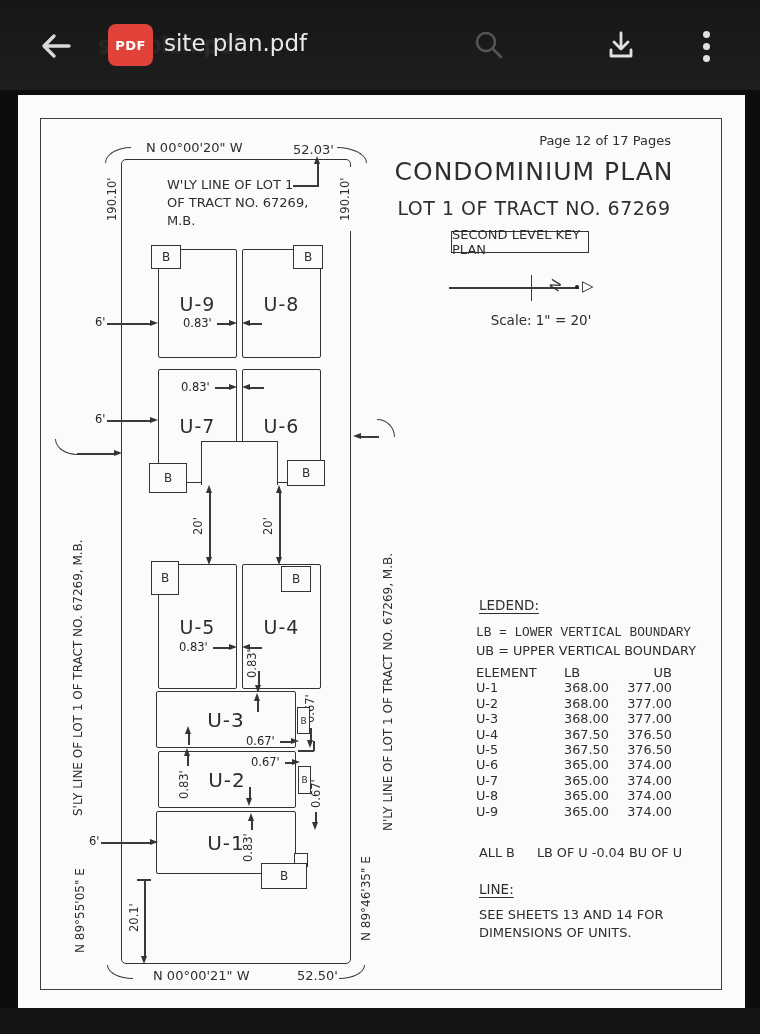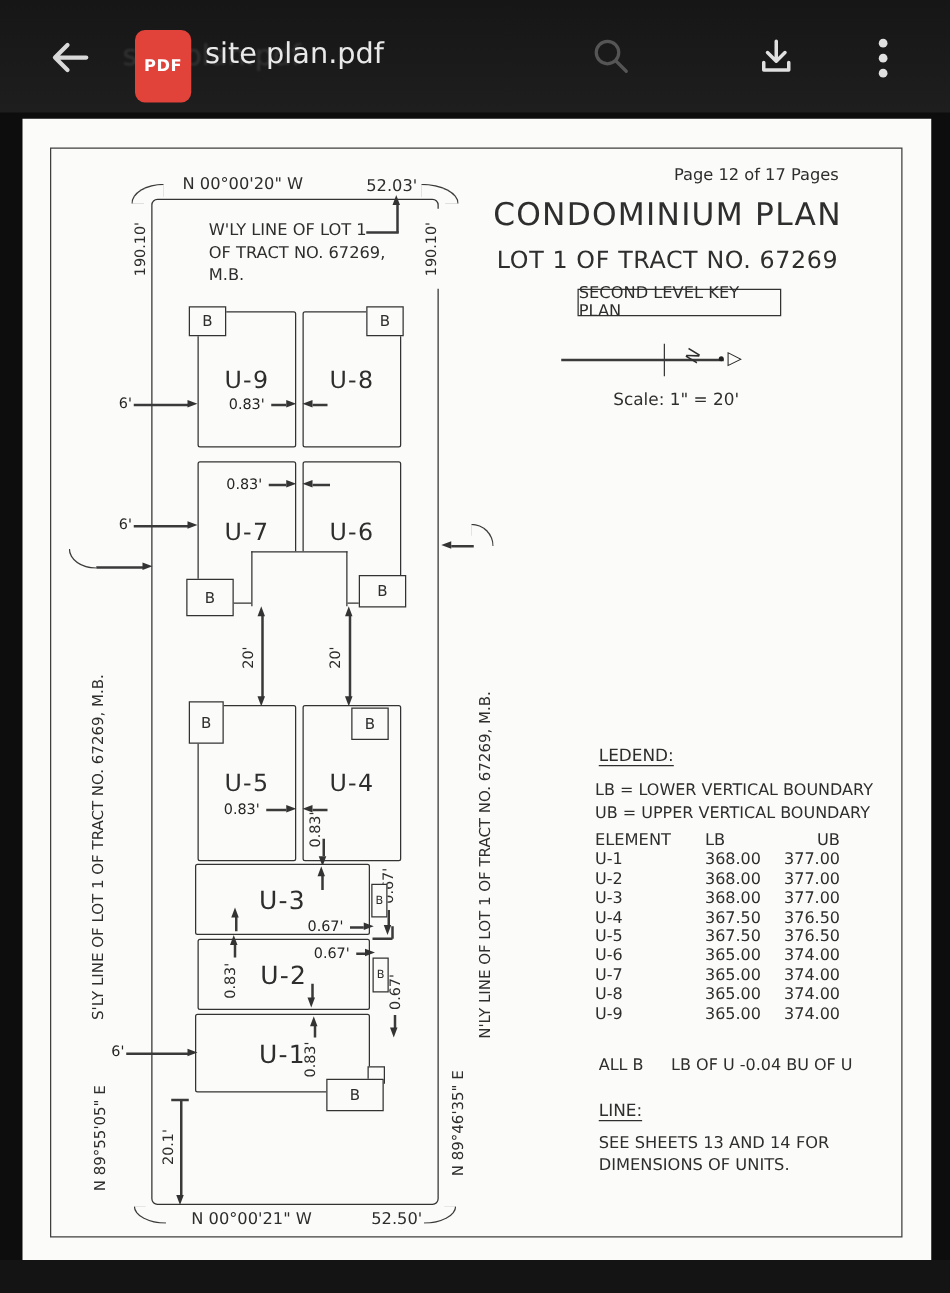--- a/index.html
+++ b/index.html
@@ -4,21 +4,21 @@
 <style>
   * { margin:0; padding:0; box-sizing:border-box; }
   html,body { width:760px; height:1034px; overflow:hidden; background:#0d0d0d;
               font-family:"DejaVu Sans", sans-serif; }
   body { position:relative; }
 
   
   .appbar { position:absolute; left:0; top:0; width:760px; height:90px;
             background:linear-gradient(180deg,#161616,#1e1e1e); }
   .backbtn { position:absolute; left:36px; top:26px; width:40px; height:40px; cursor:pointer; }
-  .pdfbadge { position:absolute; left:108px; top:24px; width:45px; height:58px;
+  .pdfbadge { position:absolute; left:108px; top:24px; width:45px; height:42px;
               background:#e1433a; border-radius:8px; display:flex; align-items:center;
               justify-content:center; color:#fff; font-weight:bold; font-size:13px;
               letter-spacing:.5px; }
   .apptitle { position:absolute; left:164px; top:30px; font-size:23px; color:#e9e9e9; }
   .ghost-title { position:absolute; left:98px; top:32px; font-size:23px; color:#343434;
                  filter:blur(1px); }
   .iconbtn { position:absolute; width:40px; height:40px; cursor:pointer; }
   .kebab { display:flex; flex-direction:column; align-items:center; justify-content:center; gap:5px; }
   .kebab i { width:7px; height:7px; border-radius:50%; background:#e0e0e0; }
   .bottombar { position:absolute; left:0; bottom:0; width:760px; height:26px; background:#141414; }
@@ -57,21 +57,21 @@
            display:flex; align-items:center; justify-content:center; font-size:9px; }
   .dim { position:absolute; font-size:11.5px; white-space:nowrap; color:#262626; }
   .dimv { font-size:11.5px; }
 
   
   .pagelabel { position:absolute; left:430px; top:14px; width:200px; text-align:right; font-size:13px; }
   .doctitle  { position:absolute; left:333px; top:38px; width:320px; text-align:center;
                font-size:25px; letter-spacing:1px; }
   .docsub    { position:absolute; left:333px; top:78px; width:320px; text-align:center;
                font-size:19px; letter-spacing:.5px; }
-  .keyplan   { position:absolute; left:421px; top:112px; width:163px; height:22px;
+  .keyplan   { position:absolute; left:410px; top:112px; width:138px; height:22px;
                border:1.3px solid #333; display:flex; align-items:center; justify-content:center;
                font-size:13px; }
   .scale     { position:absolute; left:420px; top:193px; width:160px; text-align:center; font-size:13.5px; }
   .northN    { position:absolute; left:509px; top:158px; font-size:14px; font-style:italic;
                transform:rotate(-70deg); }
   .ndot      { position:absolute; left:534px; top:166px; width:4px; height:4px; border-radius:50%; background:#222; }
   .nhead     { position:absolute; left:541px; top:158px; font-size:15px; color:#222; }
 
   
   .lg-h   { position:absolute; left:438px; top:478px; font-size:13.5px; text-decoration:underline;
@@ -295,21 +295,21 @@
   <div class="arc a-br" style="left:298px;top:846px;width:26px;height:14px;"></div>
   <span class="t" style="left:112px;top:849px;font-size:13px;">N 00°00'21" W</span>
   <span class="t" style="left:256px;top:849px;font-size:13px;">52.50'</span>
 
   <span class="vtext" style="left:30px;top:400px;height:318px;font-size:12px;">S'LY LINE OF LOT 1 OF TRACT NO. 67269, M.B.</span>
   <span class="vtext" style="left:340px;top:408px;height:330px;font-size:12px;">N'LY LINE OF LOT 1 OF TRACT NO. 67269, M.B.</span>
   <span class="vtext" style="left:32px;top:742px;height:100px;font-size:12px;">N 89°55'05" E</span>
   <span class="vtext" style="left:318px;top:730px;height:100px;font-size:12px;">N 89°46'35" E</span>
 
   <span class="lg-h">LEDEND:</span>
-  <span class="lg-def" style="top:506px;">LB = LOWER VERTICAL BOUNDARY</span>
+  <span class="lg-def" style="top:506px;font-family:Liberation Mono, monospace;">LB = LOWER VERTICAL BOUNDARY</span>
   <span class="lg-def" style="top:524px;">UB = UPPER VERTICAL BOUNDARY</span>
 
   <div class="ltable">
     <div class="lrow" style="font-size:13px;">
       <span class="c-element">ELEMENT</span>
       <span class="c-lb">LB</span>
       <span class="c-ub">UB</span>
     </div>
     <div>
           <div class="lrow">

